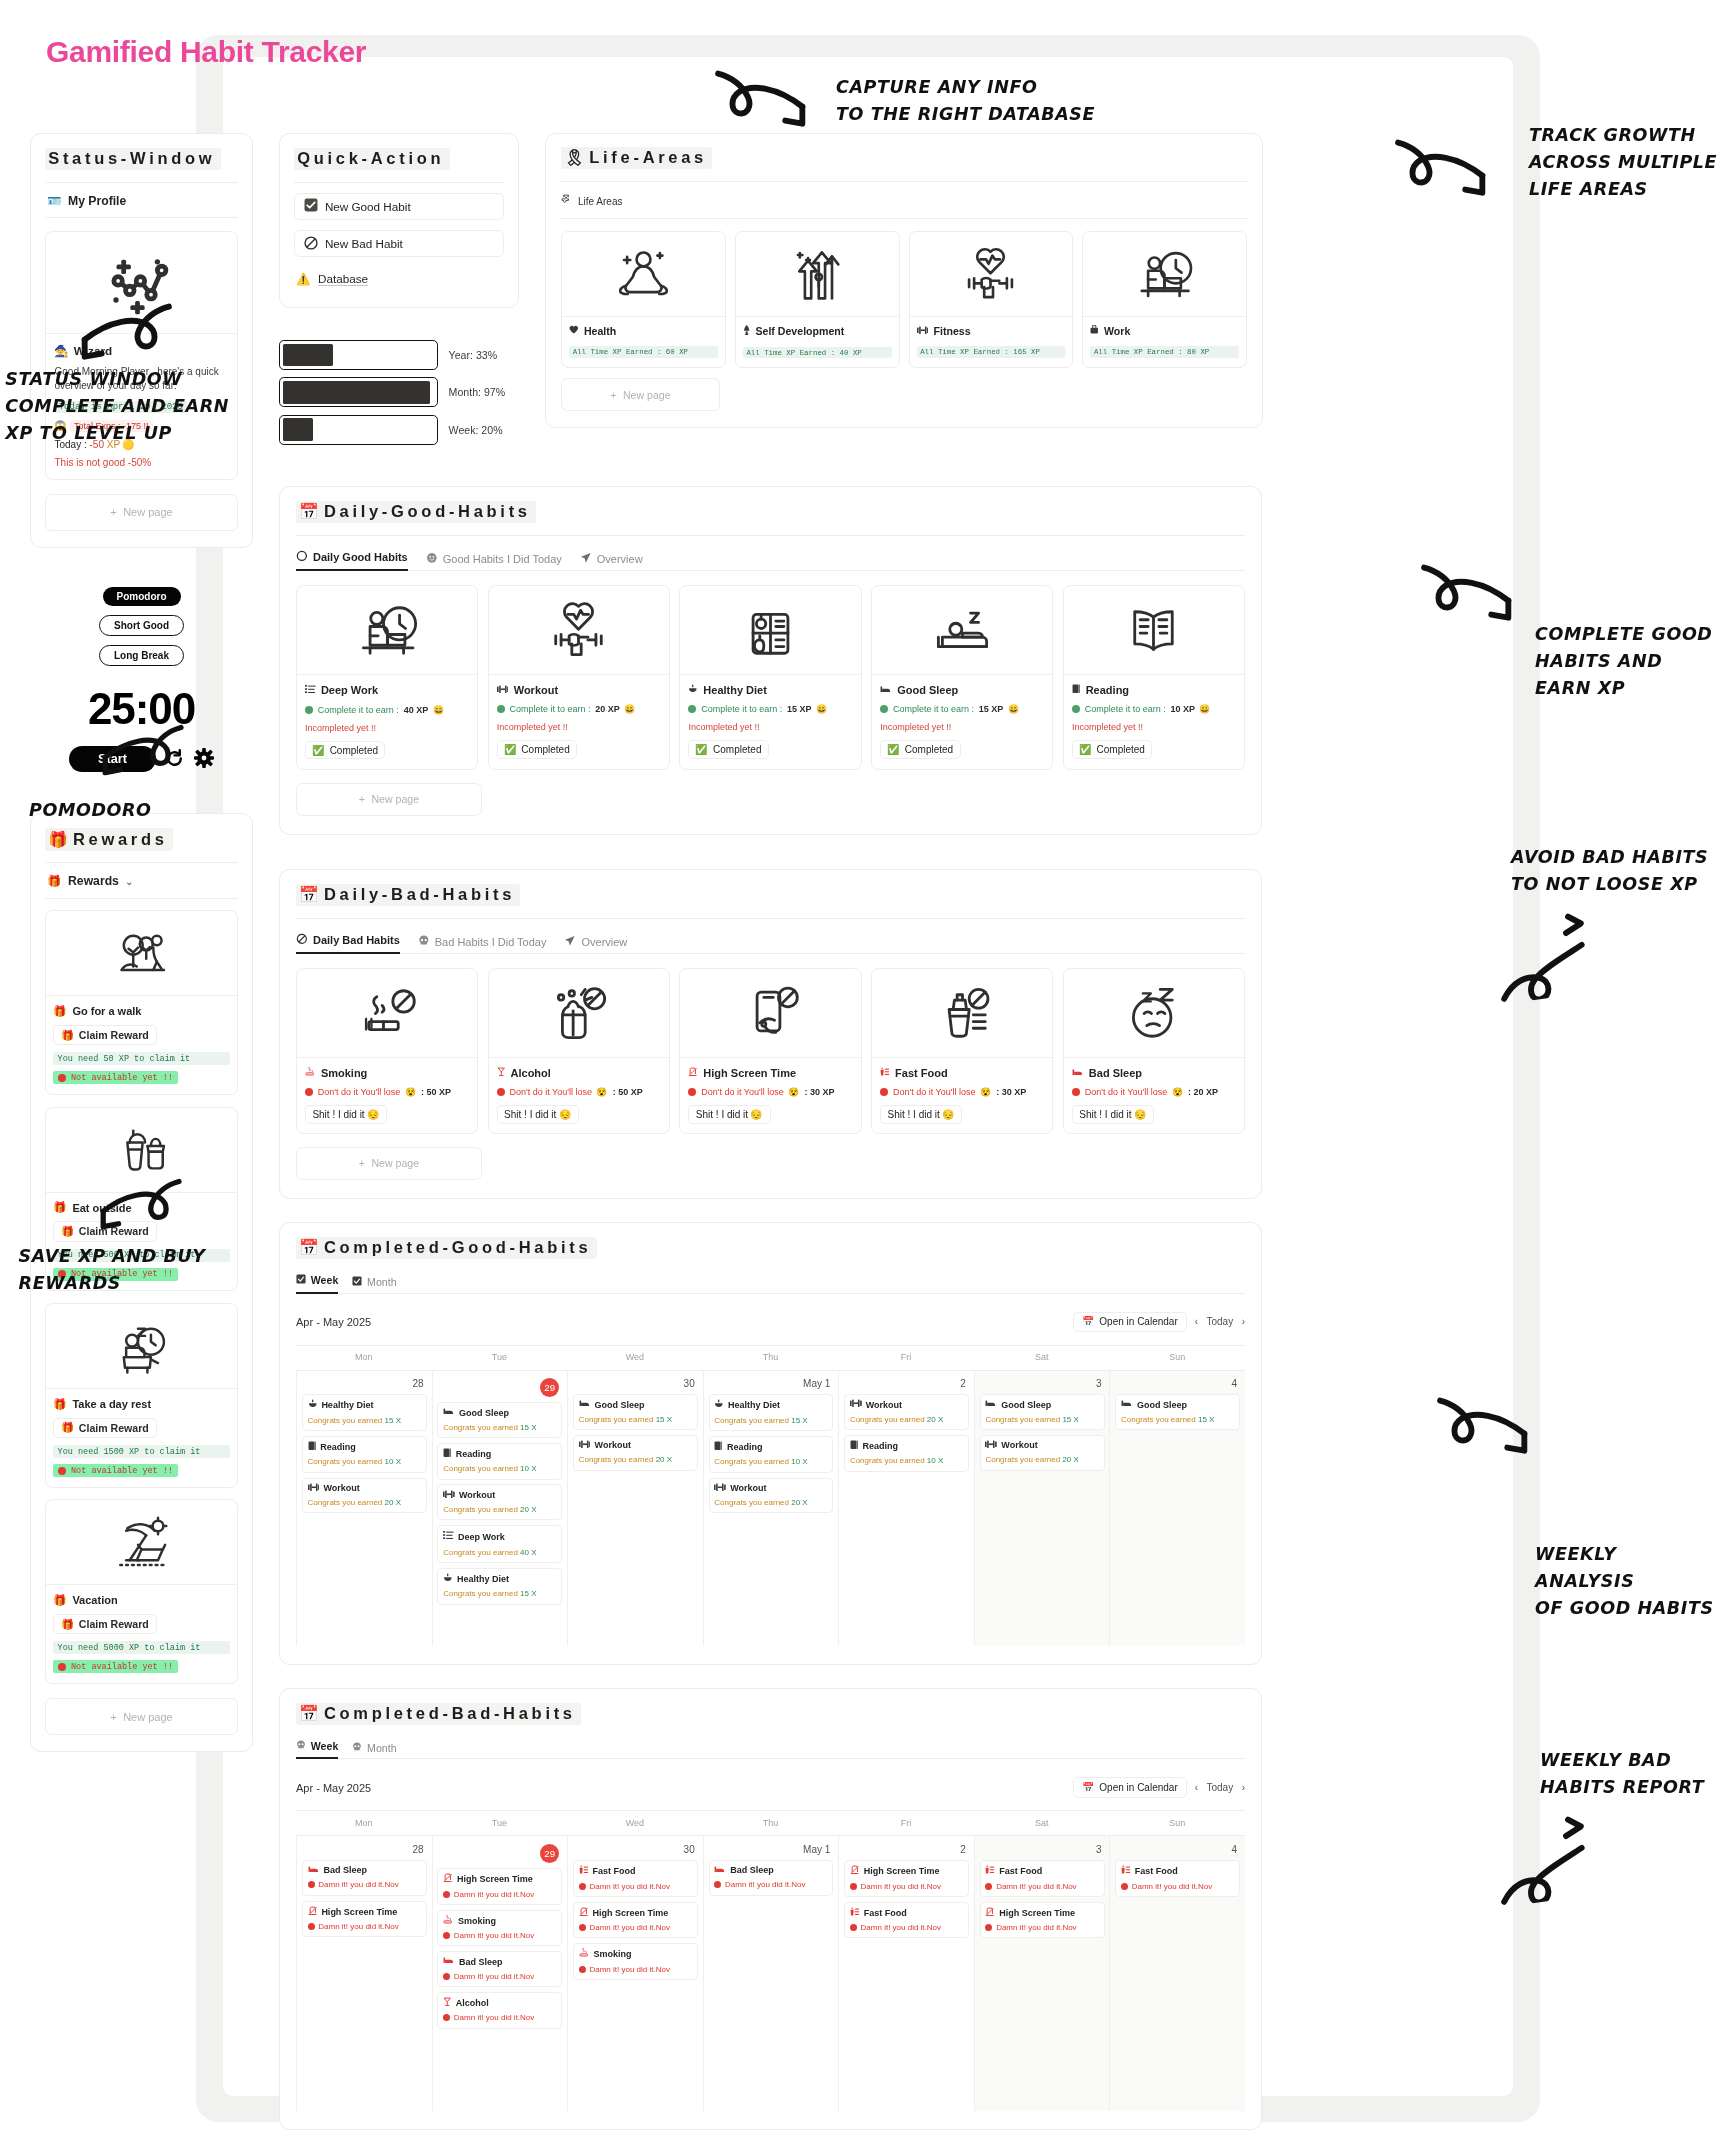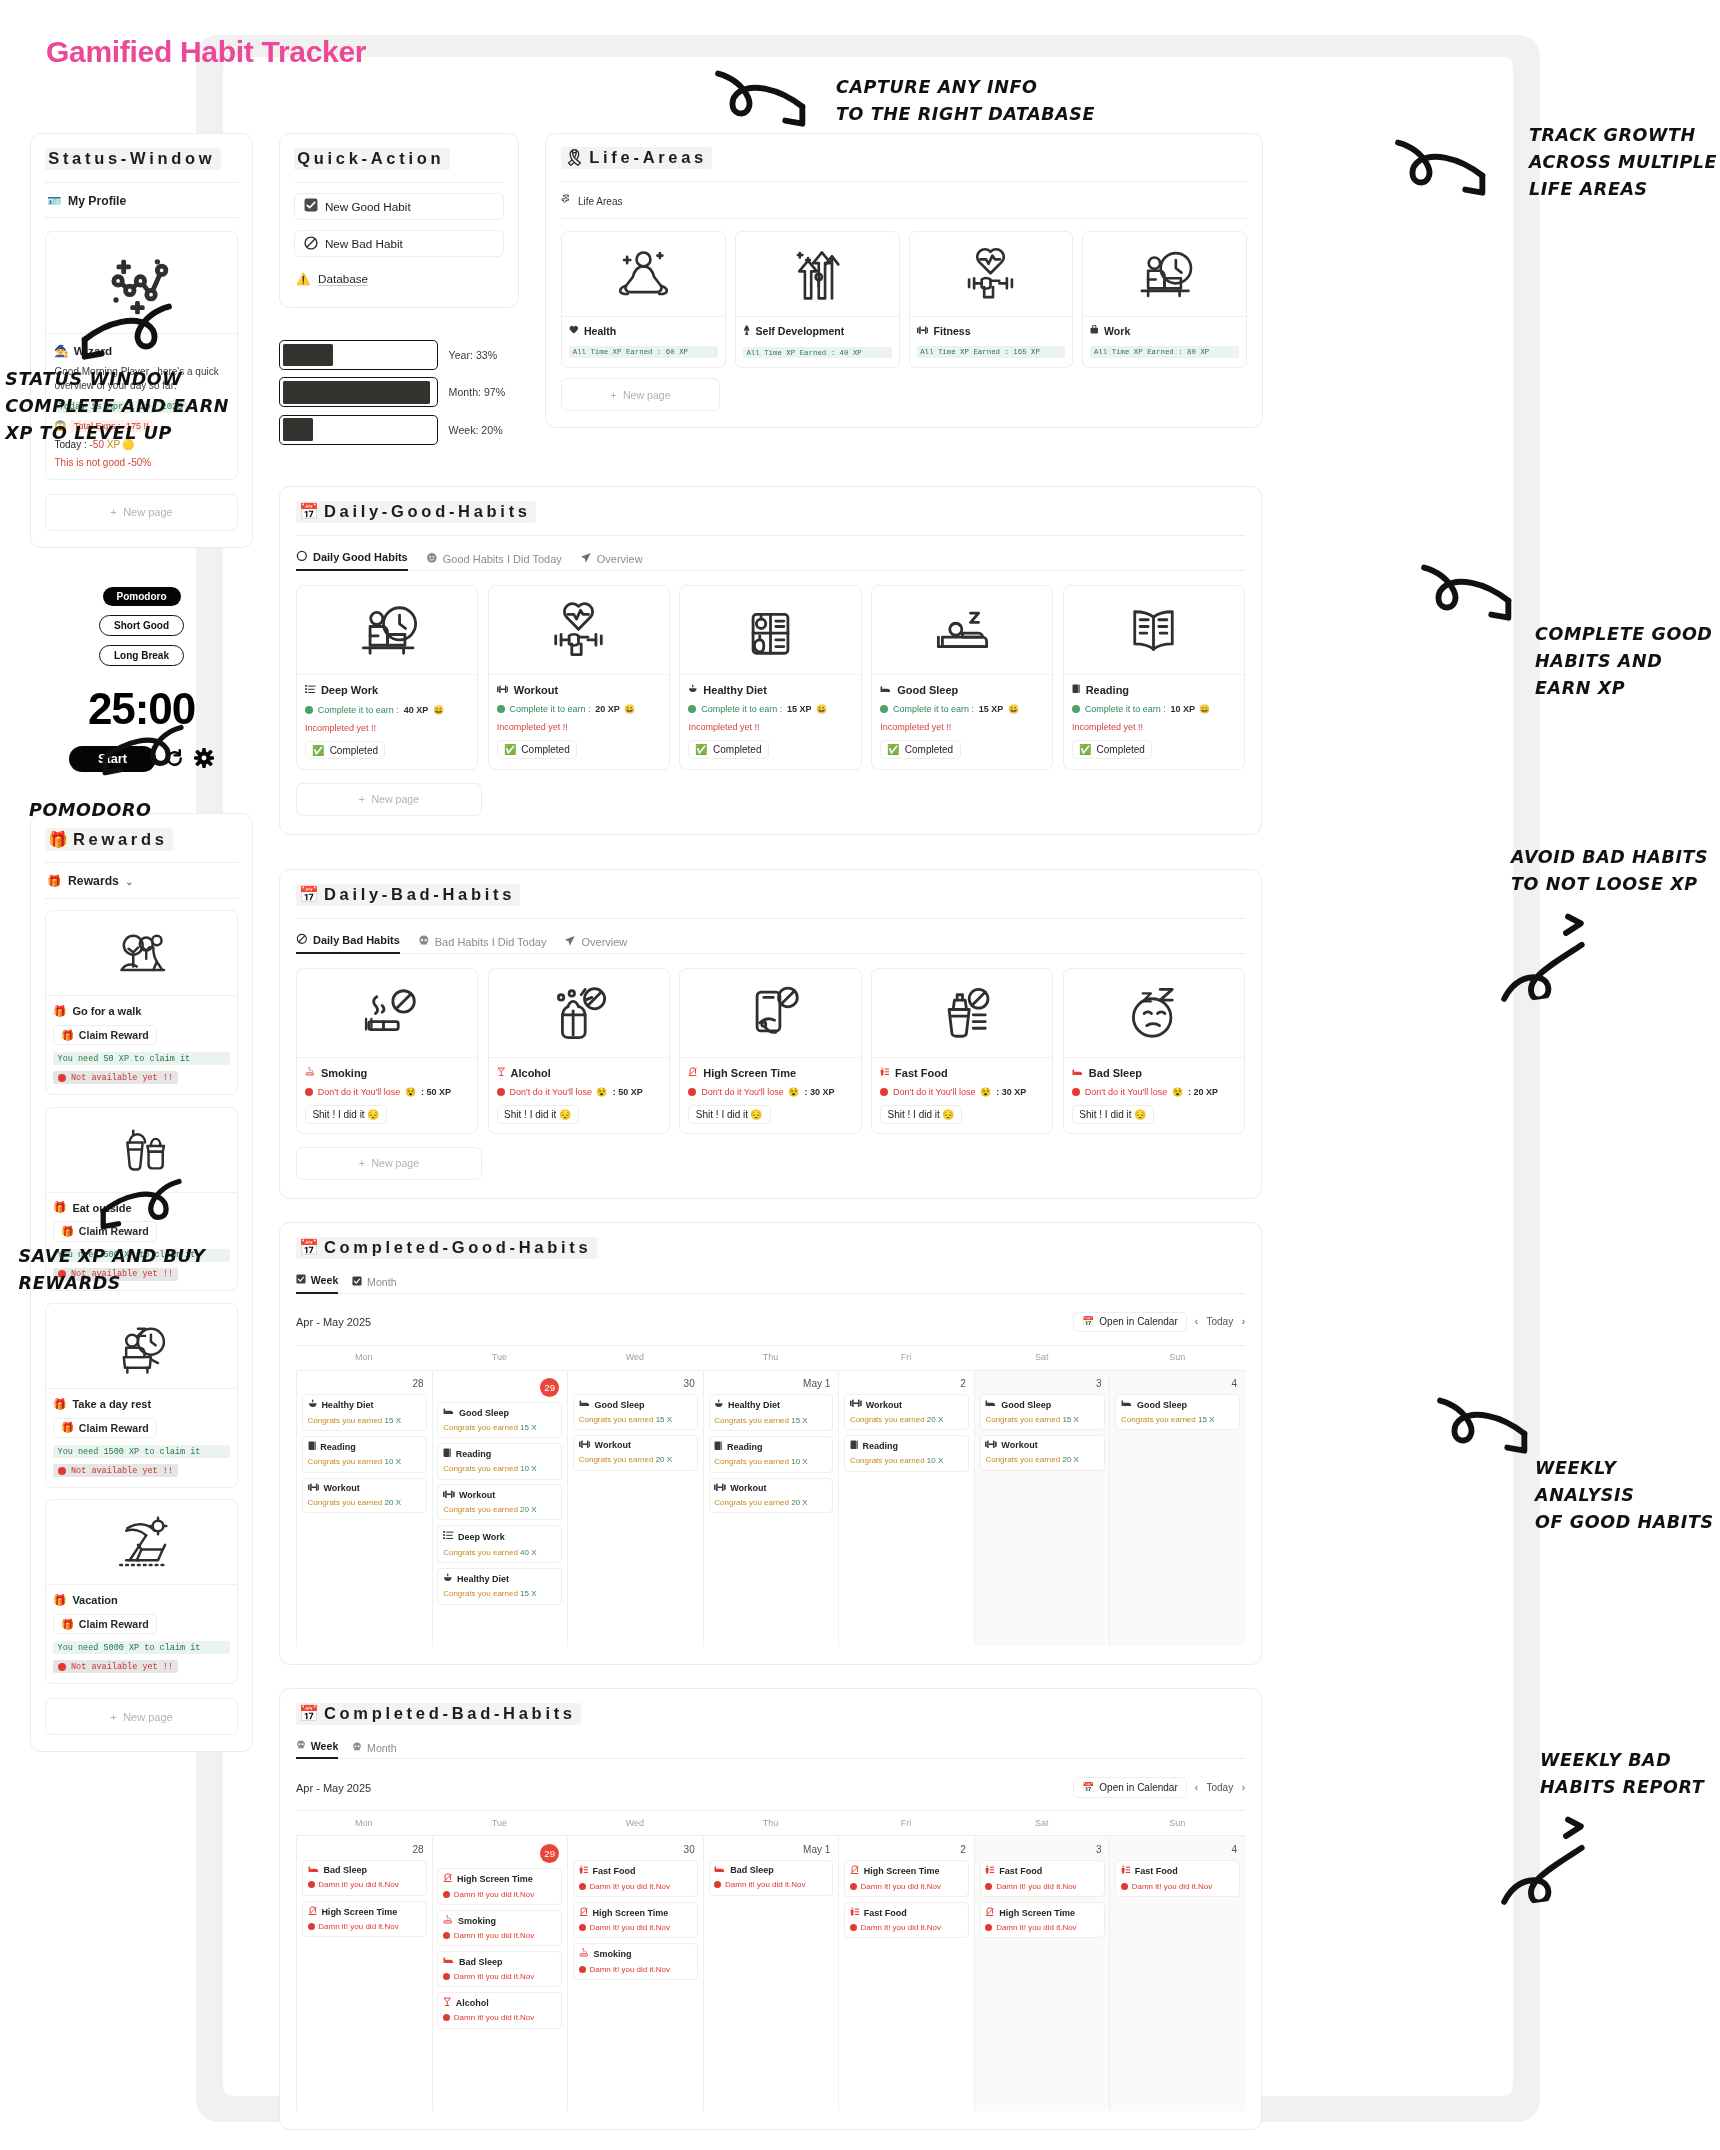--- a/index.html
+++ b/index.html
@@ -82,21 +82,21 @@
   .btn-start{background:#050505;color:#fff;border-radius:531px;font-size:12.7px;font-weight:700;padding:6.4px 29px;}
 
   
   #rewards{ margin-top:41px; padding:14px 14px 16px; }
   .rw-card{border:1.1px solid #eeedeb;border-radius:7.4px;margin-top:11.7px;overflow:hidden;}
   .rw-img{height:85px;display:flex;align-items:center;justify-content:center;border-bottom:1.1px solid #f0efed;}
   .rw-body{padding:8.5px 7.4px 9.6px;}
   .rw-name{font-size:11px;font-weight:600;display:flex;align-items:center;gap:5.3px;color:#242422;}
   .rw-claim{display:inline-flex;align-items:center;gap:4.2px;border:1.1px solid #eeedeb;border-radius:4.8px;padding:2.7px 7px;margin-top:7px;font-size:10.6px;font-weight:600;}
   .rw-need{display:block;background:#eaf3ed;color:#1d7a4b;font-size:8.5px;border-radius:2.1px;padding:1.6px 4.2px;margin-top:7px;}
-  .rw-na{display:inline-flex;align-items:center;gap:4.8px;background:#e5e5e5;color:#c7362c;font-size:8.5px;border-radius:2.1px;padding:1.6px 4.8px;margin-top:5.8px;}
+  .rw-na{display:inline-flex;align-items:center;gap:4.8px;background:#86efac;color:#c7362c;font-size:8.5px;border-radius:2.1px;padding:1.6px 4.8px;margin-top:5.8px;}
 
   
   #qa-row{ position:relative; height:319px; }
   #quick-action{ position:absolute; left:0; top:0; width:240px; padding:14px 14px 16px; }
   .qa-item{
     display:flex;align-items:center;gap:7.4px;border:1.1px solid #eeedeb;border-radius:5.8px;
     padding:4.8px 8.5px;margin-top:9.6px;font-size:11.7px;font-weight:500;color:#242422;
   }
   .qa-item.bare{border:none;padding-left:2.1px;}
   .qa-underline{border-bottom:1.1px solid #c9c8c4;}
@@ -1468,21 +1468,21 @@
     <div class="anno" id="a-capture" style="left:836px;top:74px">CAPTURE ANY INFO
 TO THE RIGHT DATABASE</div>
     <div class="anno" id="a-track" style="left:1529px;top:122px">TRACK GROWTH
 ACROSS MULTIPLE
 LIFE AREAS</div>
     <div class="anno" id="a-good" style="left:1535px;top:621px">COMPLETE GOOD
 HABITS AND
 EARN XP</div>
     <div class="anno" id="a-avoid" style="left:1511px;top:844px">AVOID BAD HABITS
 TO NOT LOOSE XP</div>
-    <div class="anno" id="a-weekly" style="left:1535px;top:1455px">WEEKLY ANALYSIS
+    <div class="anno" id="a-weekly" style="left:1535px;top:1541px">WEEKLY ANALYSIS
 OF GOOD HABITS</div>
     <div class="anno" id="a-bad" style="left:1540px;top:1747px">WEEKLY BAD
 HABITS REPORT</div>
     <div class="arrow" style="left:74px;top:297px;transform:scale(1)"><svg width="112" height="96" viewBox="0 0 210 180" fill="none" stroke="#111" stroke-width="11" stroke-linecap="round" stroke-linejoin="round">
         <path d="M178 18c-24 6-46 22-56 44-8 18 2 34 18 30 14-4 16-28-2-40-22-14-70-10-118 28"></path>
         <path d="M20 80l0 32 32-6"></path>
       </svg></div>
     <div class="arrow" style="left:90px;top:714px;transform:scale(0.9)"><svg width="112" height="96" viewBox="0 0 210 180" fill="none" stroke="#111" stroke-width="11" stroke-linecap="round" stroke-linejoin="round">
         <path d="M178 18c-24 6-46 22-56 44-8 18 2 34 18 30 14-4 16-28-2-40-22-14-70-10-118 28"></path>
         <path d="M20 80l0 32 32-6"></path>

